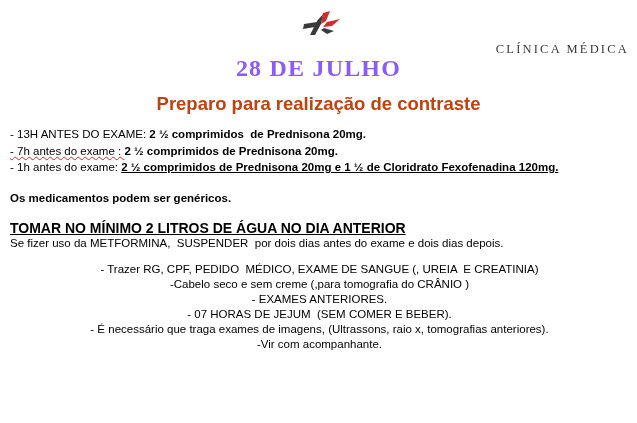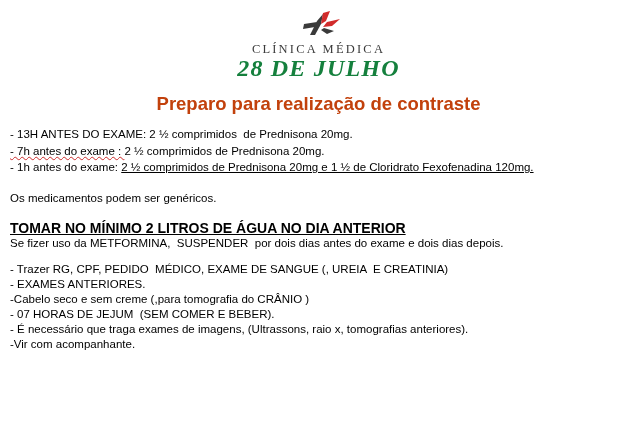--- a/index.html
+++ b/index.html
@@ -33,30 +33,30 @@
     width: 58px;
     height: 30px;
   }
   .logo-clinica {
     font-family: "Liberation Serif", serif;
     font-size: 12.5px;
     letter-spacing: 2.2px;
     color: #3b3b3b;
     margin-top: 2px;
     font-weight: normal;
+    text-align: right;
   }
   .logo-28 {
     font-family: "Liberation Serif", serif;
     font-size: 24px;
     font-weight: bold;
     letter-spacing: 1.2px;
-    color: #15803d;
+    color: #8b5cf6;
     margin-top: -1px;
     line-height: 1.05;
-    font-style: italic;
   }
 
   
   .doc-title {
     text-align: center;
     font-size: 18.5px;
     font-weight: bold;
     margin-top: 12px;
     margin-bottom: 14px;
     color: #c2410c;
@@ -65,36 +65,36 @@
   
   .content {
     font-size: 11.5px;
     line-height: 1.0;
     padding-left: 2px;
   }
   .line {
     margin: 0 0 3px 0;
     white-space: pre-wrap;
   }
-  .b { font-weight: normal; }
+  .b { font-weight: bold; }
   .u { text-decoration: underline; }
 
   .spacer-lg { height: 14px; }
   .spacer-md { height: 11px; }
 
   .block-prednisona .line { margin-bottom: 5px; }
 
   .section-head {
     font-weight: bold;
     font-size: 14px;
     margin: 0 0 3px 0;
   }
   .section-head.underline { text-decoration: underline; }
 
-  .obs-list .line { margin-bottom: 3.5px; }
+  .obs-list .line { margin-bottom: 3.5px; text-align: center; }
 
   
   .sq {
     text-decoration: underline;
     text-decoration-style: wavy;
     text-decoration-color: #cc2b2b;
     text-decoration-thickness: 1px;
   }
 </style>
 </head>
@@ -130,21 +130,21 @@
 
     <div class="spacer-lg"></div>
 
     <p class="section-head underline">TOMAR NO MÍNIMO 2 LITROS DE ÁGUA NO DIA ANTERIOR</p>
     <p class="line">Se fizer uso da METFORMINA,  SUSPENDER  por dois dias antes do exame e dois dias depois.</p>
 
     <div class="spacer-md"></div>
 
     <div class="obs-list">
       <p class="line">- Trazer RG, CPF, PEDIDO  MÉDICO, EXAME DE SANGUE (, UREIA  E CREATINIA)</p>
+      <p class="line">-Cabelo seco e sem creme (,para tomografia do CRÂNIO )</p>
       <p class="line">- EXAMES ANTERIORES.</p>
-      <p class="line">-Cabelo seco e sem creme (,para tomografia do CRÂNIO )</p>
       <p class="line">- 07 HORAS DE JEJUM  (SEM COMER E BEBER).</p>
       <p class="line">- É necessário que traga exames de imagens, (Ultrassons, raio x, tomografias anteriores).</p>
       <p class="line">-Vir com acompanhante.</p>
     </div>
 
   </div>
 </div>
 
 </body></html>

